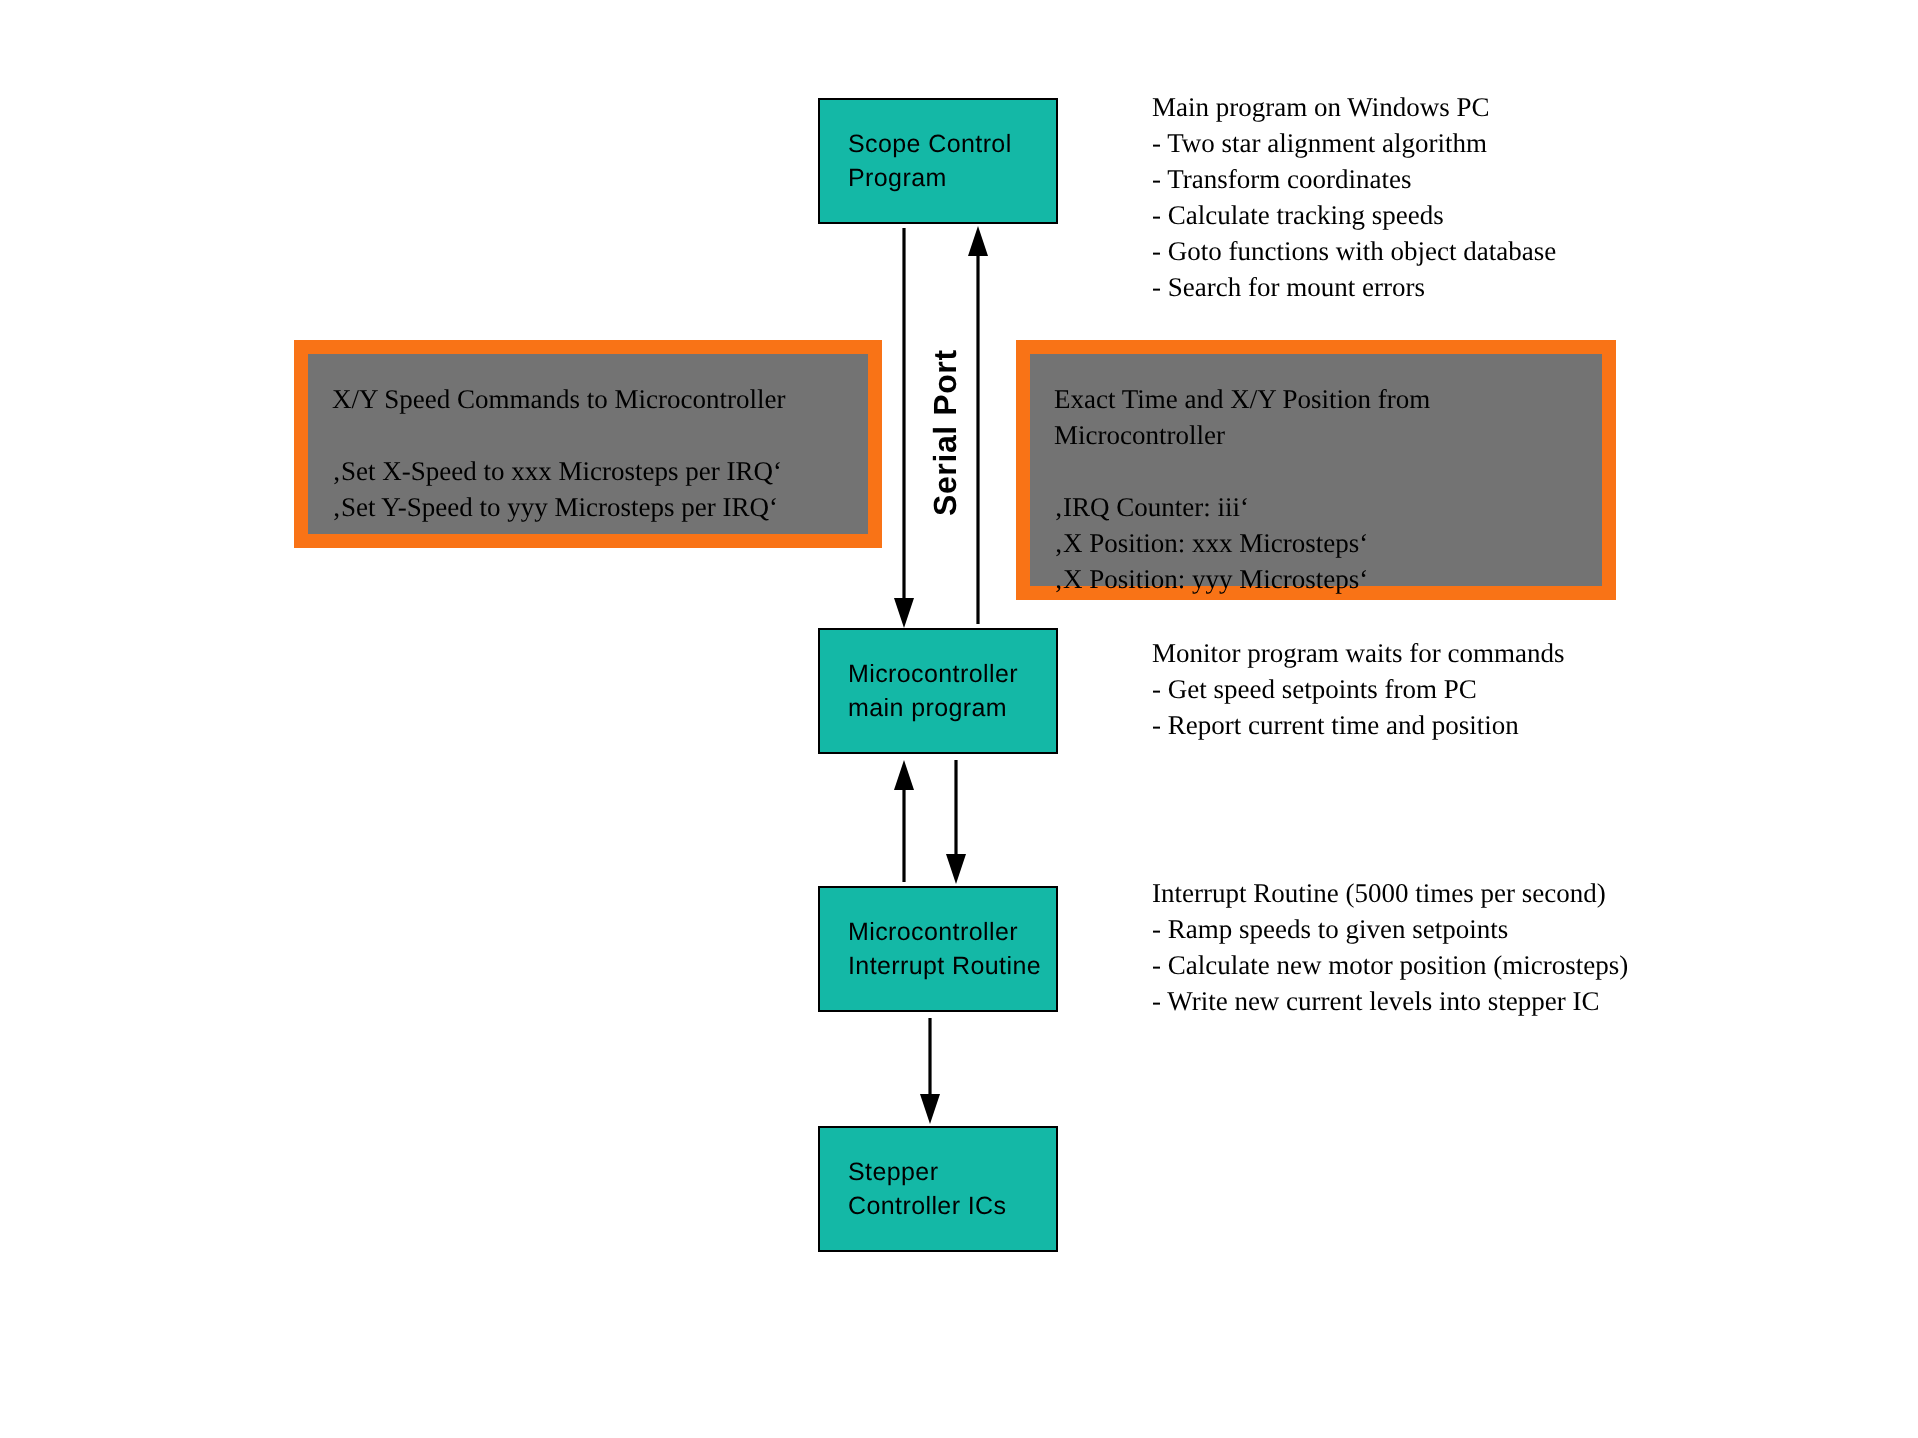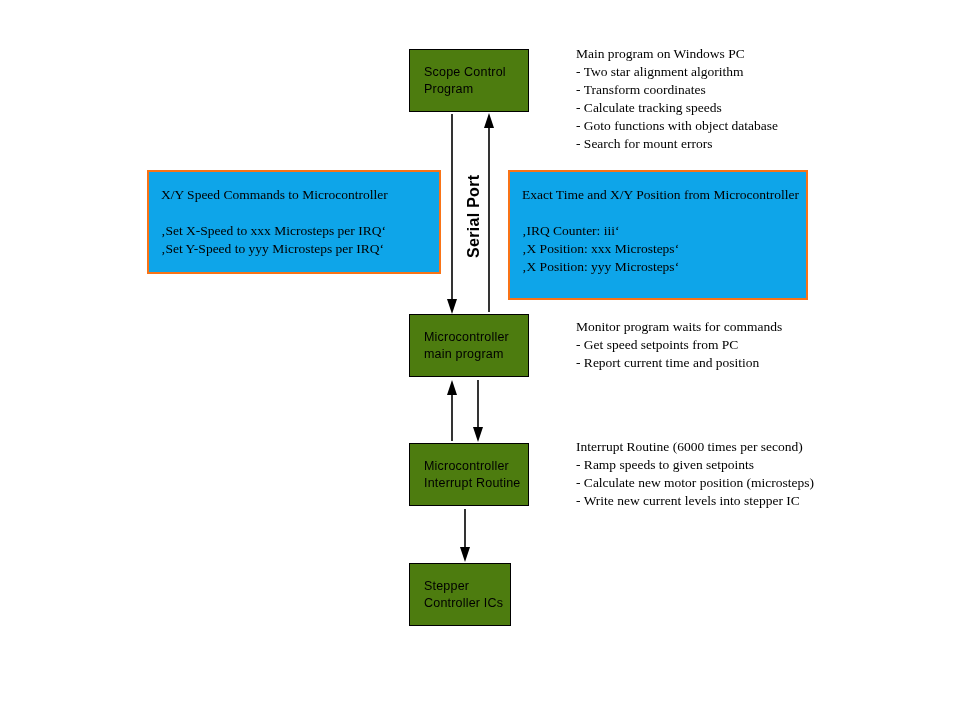--- a/index.html
+++ b/index.html
@@ -12,43 +12,43 @@
     width: 959px;
     height: 719px;
     background: #ffffff;
     overflow: hidden;
     font-family: "Liberation Serif", serif;
   }
 
   
   .proc-box {
     position: absolute;
-    background: #4d7c0f;
+    background: #14b8a6;
     border: 1px solid #000000;
     box-sizing: border-box;
     font-family: "Liberation Sans", sans-serif;
     font-size: 12.5px;
     line-height: 17px;
     color: #000000;
     padding: 0;
   }
   .proc-box .proc-label {
     position: absolute;
     left: 14px;
     top: 50%;
     transform: translateY(-50%);
     white-space: pre-line;
     letter-spacing: 0.2px;
   }
 
   
   .note-box {
     position: absolute;
-    background: #0ea5e9;
-    border: 2px solid #f97316;
+    background: #737373;
+    border: 7px solid #f97316;
     box-sizing: border-box;
     padding-left: 13px;
   }
   .note-box .note-inner {
     position: absolute;
     left: 12px;
     top: 14px;
     right: 6px;
     font-family: "Liberation Serif", serif;
     font-size: 13.5px;
@@ -106,21 +106,21 @@
   <div class="proc-box" style="left:409px; top:314px; width:120px; height:63px;">
     <div class="proc-label">Microcontroller
 main program</div>
   </div>
 
   <div class="proc-box" style="left:409px; top:443px; width:120px; height:63px;">
     <div class="proc-label">Microcontroller
 Interrupt Routine</div>
   </div>
 
-  <div class="proc-box" style="left:409px; top:563px; width:102px; height:63px;">
+  <div class="proc-box" style="left:409px; top:563px; width:120px; height:63px;">
     <div class="proc-label">Stepper
 Controller ICs</div>
   </div>
 
   <div class="note-box" style="left:147px; top:170px; width:294px; height:104px;">
     <div class="note-inner">X/Y Speed Commands to Microcontroller
 
 ‚Set X-Speed to xxx Microsteps per IRQ‘
 ‚Set Y-Speed to yyy Microsteps per IRQ‘</div>
   </div>
@@ -137,21 +137,21 @@
 - Two star alignment algorithm
 - Transform coordinates
 - Calculate tracking speeds
 - Goto functions with object database
 - Search for mount errors</div>
 
   <div class="desc" style="left:576px; top:318px;">Monitor program waits for commands
 - Get speed setpoints from PC
 - Report current time and position</div>
 
-  <div class="desc" style="left:576px; top:438px;">Interrupt Routine (6000 times per second)
+  <div class="desc" style="left:576px; top:438px;">Interrupt Routine (5000 times per second)
 - Ramp speeds to given setpoints
 - Calculate new motor position (microsteps)
 - Write new current levels into stepper IC</div>
 
 
   <div class="rot-label" style="left:465px; top:258px;">Serial Port</div>
 
   <svg class="arrow-svg" style="left:0px; top:0px; width:959px; height:719px;">
 
     <g>

